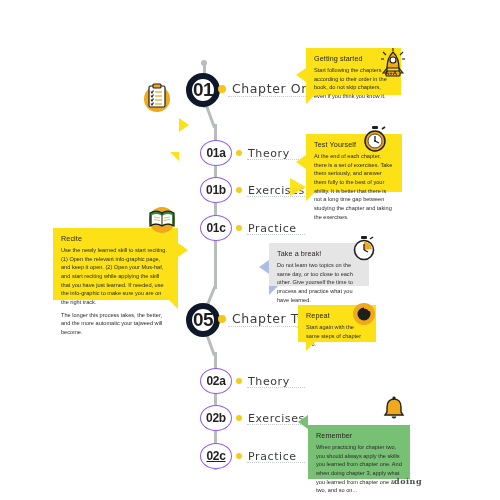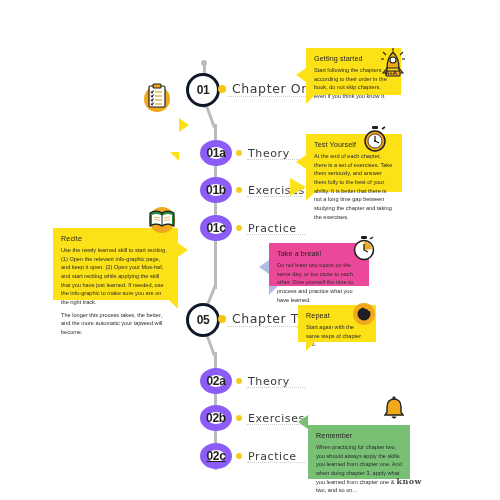--- a/index.html
+++ b/index.html
@@ -17,22 +17,22 @@
   .spine-dot{position:absolute;width:6px;height:6px;border-radius:50%;background:#b9bcbe;}
 
   
   .node{
     position:absolute;border-radius:50%;
     background:#ffffff;
     display:flex;align-items:center;justify-content:center;
     font-weight:bold;color:#231f20;
     box-sizing:border-box;
   }
-  .node.big{width:34px;height:34px;border:3px solid #0f172a;font-size:12px;letter-spacing:-0.5px;}
-  .node.sub{width:32px;height:26px;border:7px solid #8b5cf6;font-size:12px;letter-spacing:-0.3px;text-align:center;}
+  .node.big{width:34px;height:34px;border:6px solid #0f172a;font-size:19px;letter-spacing:-0.5px;}
+  .node.sub{width:32px;height:26px;border:1px solid #8b5cf6;font-size:12px;letter-spacing:-0.3px;text-align:center;}
 
   .bullet{position:absolute;width:8px;height:8px;border-radius:50%;background:#f5c518;}
   .bullet.small{width:6px;height:6px;background:#f3cc1d;}
 
   .nlabel{
     position:absolute;color:#3b3b3b;font-size:11px;
     font-family:"DejaVu Sans", sans-serif;letter-spacing:0.6px;white-space:nowrap;
   }
   .nlabel.big{font-size:12.5px;}
   .dotline{position:absolute;height:1px;border-top:1px dotted #c9ccce;}
@@ -42,21 +42,21 @@
   .card .ttl{
     font-weight:normal;font-size:7.2px;color:#231f20;margin:0 0 3px 0;
     letter-spacing:0.1px;
   }
   .card .bdy{
     font-size:5.6px;line-height:1.55;color:#2b2b2b;margin:0;
     font-family:"Liberation Sans", sans-serif;
   }
   .card .bdy + .bdy{margin-top:4px;}
   .card.yellow{background:#fbe115;}
-  .card.blue{background:#ec4899;}
+  .card.blue{background:#e5e5e5;}
   .card.green{background:#77c074;margin-top:28px;}
 
   
   .tail{position:absolute;width:0;height:0;}
   .tail.left-y{border-top:7px solid transparent;border-bottom:7px solid transparent;border-right:10px solid #fbe115;}
   .tail.right-y{border-top:7px solid transparent;border-bottom:7px solid transparent;border-left:10px solid #fbe115;}
   .tail.left-b{border-top:7px solid transparent;border-bottom:7px solid transparent;border-right:10px solid #aebde4;}
   .tail.left-g{border-top:7px solid transparent;border-bottom:7px solid transparent;border-right:10px solid #77c074;}
   .corner{position:absolute;width:0;height:0;}
   
@@ -285,15 +285,15 @@
     <svg width="24" height="26" viewBox="0 0 24 26">
       <path d="M12 3 C16.5 3 19 6.5 19 11 L19 16 L21 19 L3 19 L5 16 L5 11 C5 6.5 7.5 3 12 3 Z" fill="#f0a81c" stroke="#1f1f1f" stroke-width="1.4"></path>
       <rect x="10.5" y="0.5" width="3" height="3" rx="1.3" fill="#1f1f1f"></rect>
       <path d="M9.5 20.5 A2.6 2.6 0 0 0 14.5 20.5 Z" fill="#1f1f1f"></path>
     </svg>
   </div>
 
   <div class="wedge" style="left:290px;top:178px;border-top:9px solid transparent;border-bottom:9px solid transparent;border-left:16px solid #fbe115;opacity:0.95;"></div>
   <div class="wedge" style="left:300px;top:385px;width:0;height:0;border-top:40px solid transparent;border-bottom:40px solid transparent;border-left:22px solid #77c074;opacity:0.0;"></div>
 
-  <div class="pageno">know</div>
+  <div class="pageno">doing</div>
 
 </div>
 
 </body></html>

